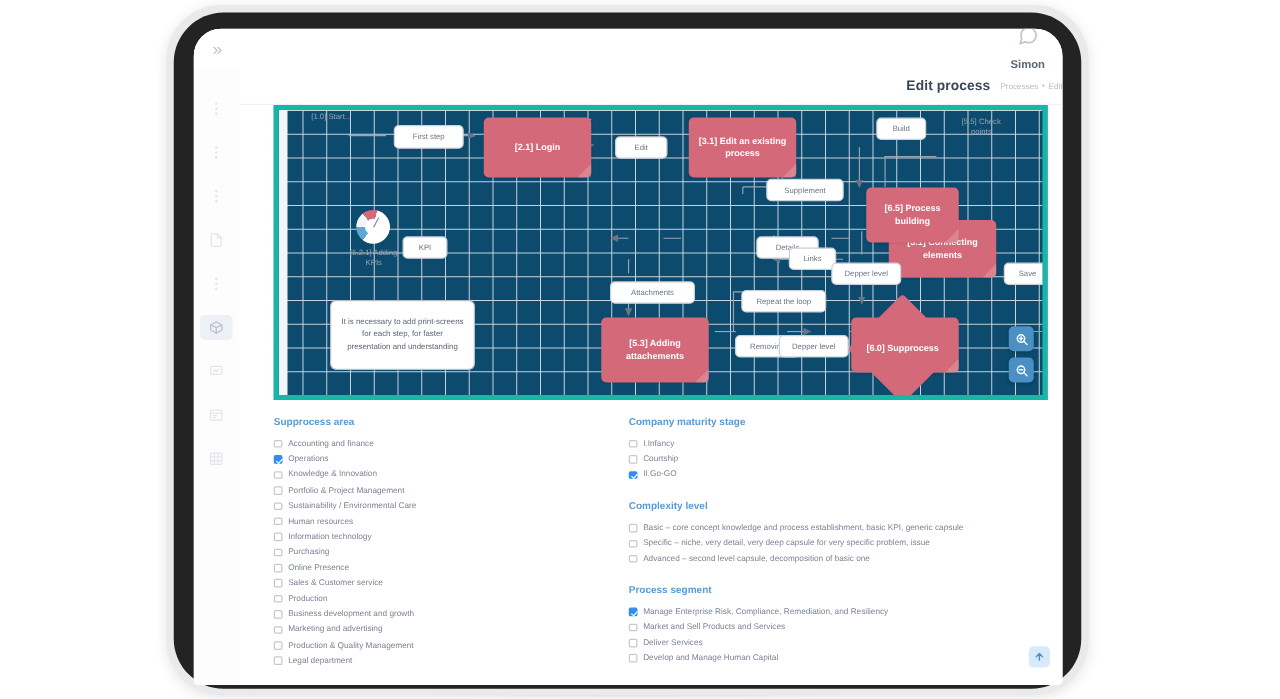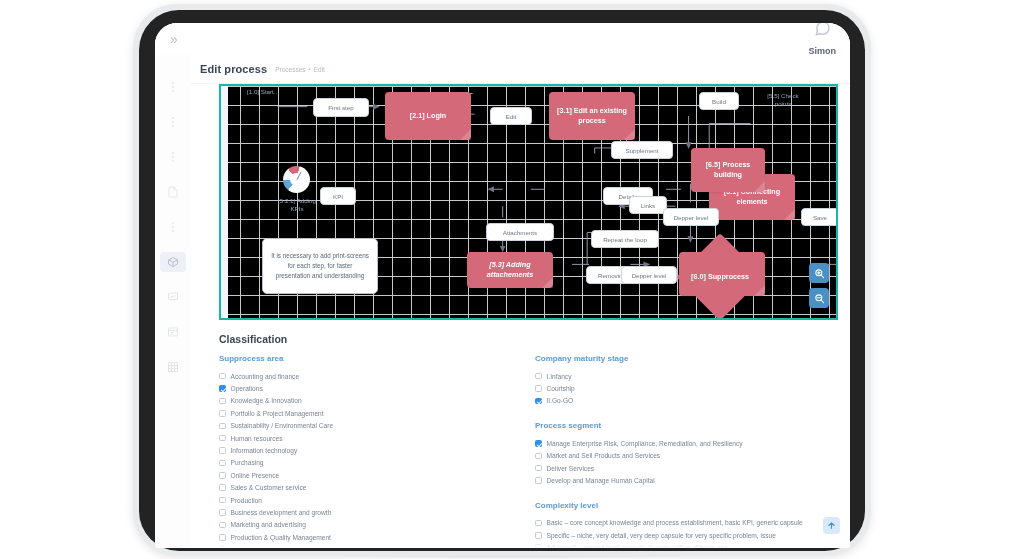--- a/index.html
+++ b/index.html
@@ -93,38 +93,39 @@
   .rail-dots { display: flex; flex-direction: column; gap: 2px; }
   .rail-dots i { width: 2px; height: 2px; border-radius: 50%; background: #c8ccd6; display: block; }
 
   
   .page-head {
     position: absolute; left: 36px; top: 32px; right: 0; height: 29px;
     background: #fff;
     display: flex; align-items: center; gap: 8px;
     padding-left: 9px;
     border-bottom: 1px solid #f1f2f5;
+    justify-content: flex-end;
   }
   .page-title { font-size: 11px; font-weight: bold; color: #3b4657; letter-spacing: .1px; }
   .crumbs { font-size: 6.5px; color: #b4bac6; display: flex; align-items: center; gap: 3px; }
   .crumb-sep { font-size: 6px; }
 
   
   .content {
     position: absolute; left: 36px; top: 61px; right: 0; bottom: 0;
     background: #fff; overflow: hidden;
   }
 
   
   .canvas-wrap {
     position: relative;
     margin: 0 12px 0 28px;
     height: 236px;
-    background: #000000;
-    border: 2px solid #14b8a6;
+    background: #0c4a6e;
+    border: 4px solid #14b8a6;
     overflow: hidden;
   }
   .grid-bg {
     position: absolute; inset: 0;
     background-image:
       linear-gradient(to right, #eaedf1 1px, transparent 1px),
       linear-gradient(to bottom, #eaedf1 1px, transparent 1px);
     background-size: 19px 19px;
     opacity: .85;
   }
@@ -207,21 +208,21 @@
     background: #4a90c4; color: #fff;
     display: flex; align-items: center; justify-content: center;
     box-shadow: 0 1px 2px rgba(0,0,0,.15);
   }
 
   
   .classification { padding: 13px 14px 0 28px; }
   .sec-title { font-size: 10.5px; font-weight: bold; color: #3b4657; margin-bottom: 9px; }
   .cols { display: flex; gap: 34px; }
   .col-left { width: 250px; }
-  .col-right { flex: 1; margin-left: 32px; }
+  .col-right { flex: 1; }
   .group-title {
     font-size: 8px; font-weight: bold; color: #5b9bd5;
     margin-bottom: 7px;
   }
   .group + .group { margin-top: 14px; }
   .check-row { display: flex; align-items: center; gap: 5px; height: 12.4px; }
   .cb {
     width: 6.5px; height: 6.5px; border: 1px solid #c4cad4; border-radius: 1.5px;
     background: #fff; flex: none; position: relative;
   }
@@ -420,21 +421,21 @@
           <div class="gauge" style="left:62px; top:80px;">
             <span class="gauge-needle"></span>
           </div>
           <div class="ghost-label" style="left:51px; top:111px; width:50px;">[5.2.1] Adding KPIs</div>
 
           <div class="ghost-label" style="left:542px; top:6px; width:40px;">[5.5] Check points</div>
 
           <div class="node corner" style="left:164px; top:6px; width:86px; height:48px;">[2.1] Login</div>
           <div class="node corner" style="left:328px; top:6px; width:86px; height:48px;">[3.1] Edit an existing process</div>
           <div class="node corner" style="left:488px; top:88px; width:86px; height:46px;">[5.1] Connecting elements</div>
-          <div class="node corner" style="left:246px; top:166px; width:86px; height:36px;font-style:italic;">[5.3] Adding attachements</div>
+          <div class="node corner" style="left:258px; top:166px; width:86px; height:52px;">[5.3] Adding attachements</div>
           <div class="node corner" style="left:458px; top:166px; width:86px; height:44px;">[5.4] Removing elements</div>
           <div class="node corner" style="left:470px; top:62px; width:74px; height:44px;">[6.5] Process building</div>
 
           <div class="diamond" style="left:468px; top:160px; width:62px; height:62px;">
             <span>[6.0] Supprocess</span>
           </div>
 
           <div class="edge-label" style="left:92px; top:12px; width:56px; height:19px;">First step</div>
           <div class="edge-label" style="left:269px; top:21px; width:42px; height:18px;">Edit</div>
           <div class="edge-label" style="left:99px; top:101px; width:36px; height:18px;">KPI</div>
@@ -461,21 +462,20 @@
             <div class="zoom-btn">
               <svg width="11" height="11" viewBox="0 0 24 24" fill="none" stroke="#fff" stroke-width="2.4" stroke-linecap="round">
                 <circle cx="10.5" cy="10.5" r="6.5"></circle>
                   <path d="M15.5 15.5 21 21M7.5 10.5h6"></path>
               </svg>
             </div>
           </div>
         </div>
 
         <div class="classification">
-          <div class="sec-title">Classification</div>
 
           <div class="cols">
 
             <div class="col-left">
               <div class="group">
                 <div class="group-title">Supprocess area</div>
                 <div>
                   <div class="check-row">
                       <span class="cb"></span>
                       <span class="check-label">Accounting and finance</span>
@@ -554,57 +554,57 @@
                       <span class="check-label">Courtship</span>
                     </div>
                   <div class="check-row">
                       <span class="cb checked"></span>
                       <span class="check-label">II.Go-GO</span>
                     </div>
                 </div>
               </div>
 
               <div class="group">
+                <div class="group-title">Complexity level</div>
+                <div>
+                  <div class="check-row">
+                      <span class="cb"></span>
+                      <span class="check-label">Basic – core concept knowledge and process establishment, basic KPI, generic capsule</span>
+                    </div>
+                  <div class="check-row">
+                      <span class="cb"></span>
+                      <span class="check-label">Specific – niche, very detail, very deep capsule for very specific problem, issue</span>
+                    </div>
+                  <div class="check-row">
+                      <span class="cb"></span>
+                      <span class="check-label">Advanced – second level capsule, decomposition of basic one</span>
+                    </div>
+                </div>
+              </div>
+
+              <div class="group">
                 <div class="group-title">Process segment</div>
                 <div>
                   <div class="check-row">
                       <span class="cb checked"></span>
                       <span class="check-label">Manage Enterprise Risk, Compliance, Remediation, and Resiliency</span>
                     </div>
                   <div class="check-row">
                       <span class="cb"></span>
                       <span class="check-label">Market and Sell Products and Services</span>
                     </div>
                   <div class="check-row">
                       <span class="cb"></span>
                       <span class="check-label">Deliver Services</span>
                     </div>
                   <div class="check-row">
                       <span class="cb"></span>
                       <span class="check-label">Develop and Manage Human Capital</span>
                     </div>
 
-                </div>
-              </div>
-
-              <div class="group">
-                <div class="group-title">Complexity level</div>
-                <div>
-                  <div class="check-row">
-                      <span class="cb"></span>
-                      <span class="check-label">Basic – core concept knowledge and process establishment, basic KPI, generic capsule</span>
-                    </div>
-                  <div class="check-row">
-                      <span class="cb"></span>
-                      <span class="check-label">Specific – niche, very detail, very deep capsule for very specific problem, issue</span>
-                    </div>
-                  <div class="check-row">
-                      <span class="cb"></span>
-                      <span class="check-label">Advanced – second level capsule, decomposition of basic one</span>
-                    </div>
                 </div>
               </div>
 
             </div>
           </div>
         </div>
 
         <div class="fab">
           <svg width="9" height="9" viewBox="0 0 24 24" fill="none" stroke="#4a90c4" stroke-width="3" stroke-linecap="round" stroke-linejoin="round">
             <path d="M12 19V5M5 12l7-7 7 7"></path>

